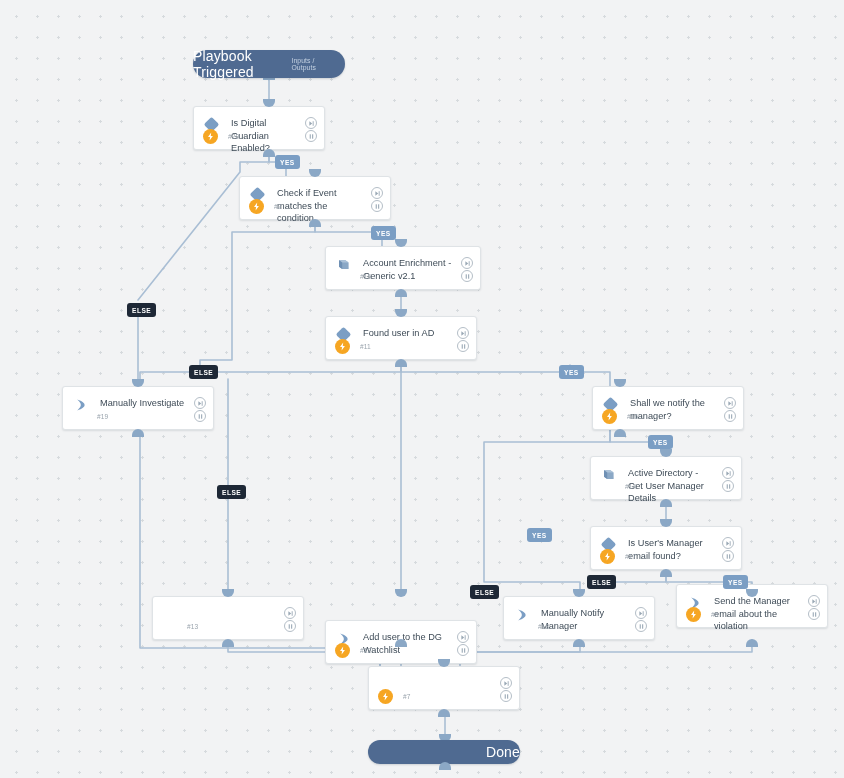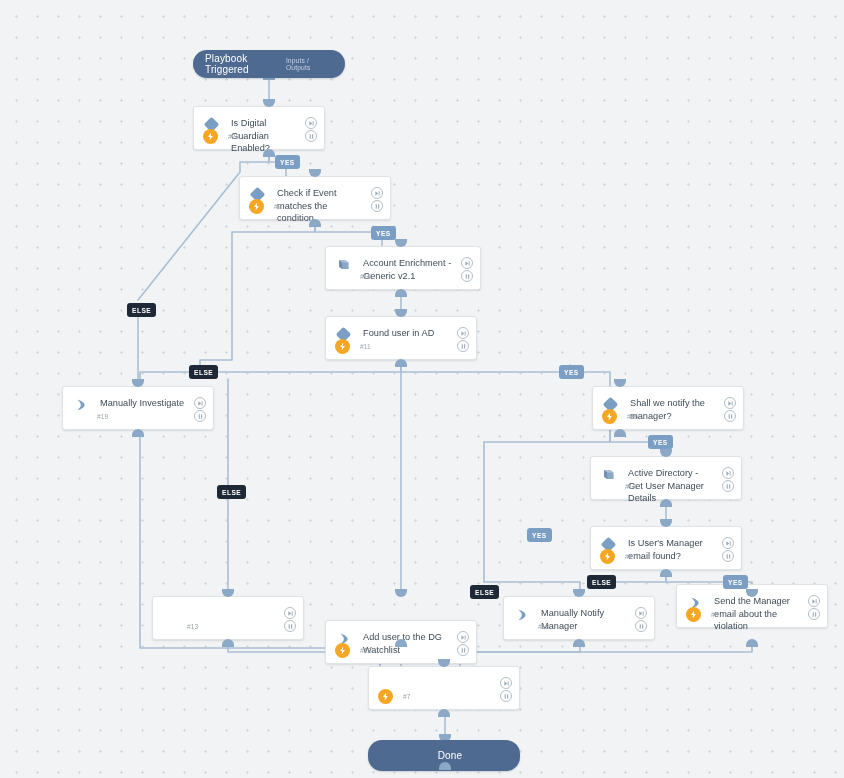--- a/index.html
+++ b/index.html
@@ -134,23 +134,23 @@
   .pill {
     position: absolute;
     border-radius: 14px;
     background: #4f6a91;
     box-shadow: 0 1px 2px rgba(40,55,70,0.18);
     display: flex;
     align-items: center;
     box-sizing: border-box;
   }
   .pill-label {
-    font-size: 10px;
+    font-size: 14px;
     color: #ffffff;
-    padding-left: 12px;
+    padding-left: 0;
     letter-spacing: 0.15px;
   }
   .pill-sub {
     margin-left: auto;
     font-size: 6.8px;
     color: #c5d2e2;
     padding-right: 14px;
     letter-spacing: 0.1px;
   }
 
@@ -646,18 +646,18 @@
       <div class="badge badge-yes" style="left: 559px; top: 365px;">YES</div>
       <div class="badge badge-yes" style="left: 648px; top: 435px;">YES</div>
       <div class="badge badge-else" style="left: 217px; top: 485px;">ELSE</div>
       <div class="badge badge-yes" style="left: 527px; top: 528px;">YES</div>
       <div class="badge badge-else" style="left: 587px; top: 575px;">ELSE</div>
       <div class="badge badge-yes" style="left: 723px; top: 575px;">YES</div>
       <div class="badge badge-else" style="left: 470px; top: 585px;">ELSE</div>
     </div>
 
   <div class="anchor anchor-in" style="left:439px; top:734px;"></div>
-  <div class="pill" style="left:368px; top:740px; width:152px; height:31px; justify-content:center;">
+  <div class="pill" style="left:368px; top:740px; width:152px; height:24px; justify-content:flex-end;">
     <span class="pill-label">Done</span>
   </div>
   <div class="anchor anchor-out" style="left:439px; top:762px;"></div>
 
 </div>
 
 </body></html>

